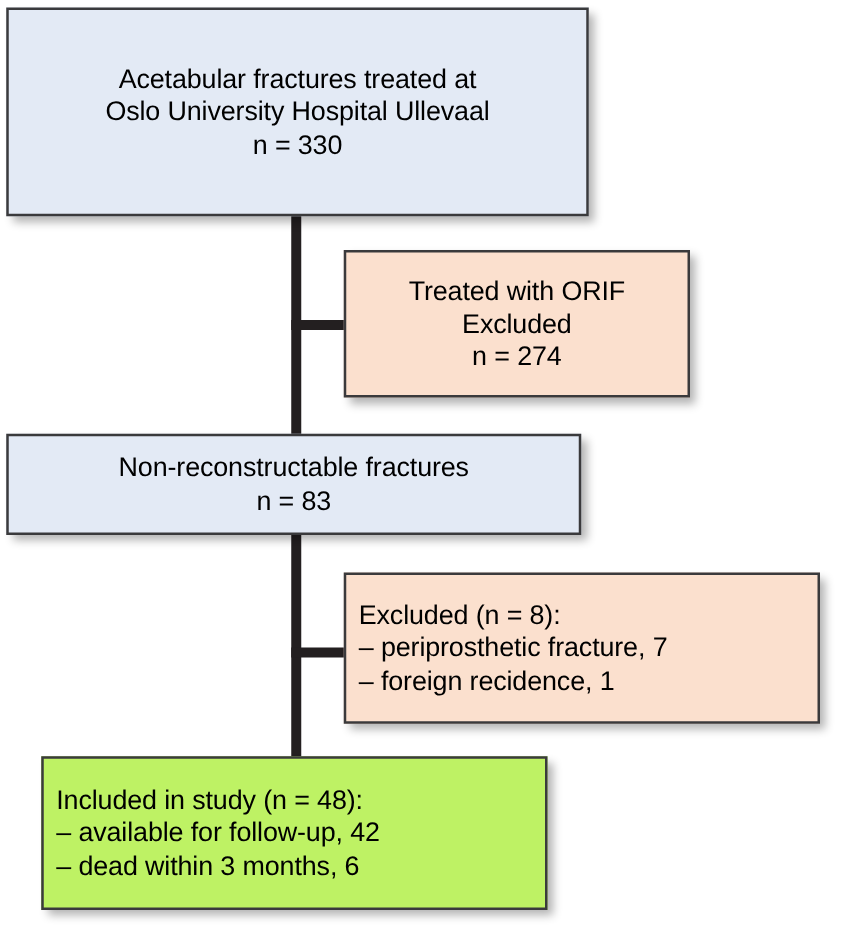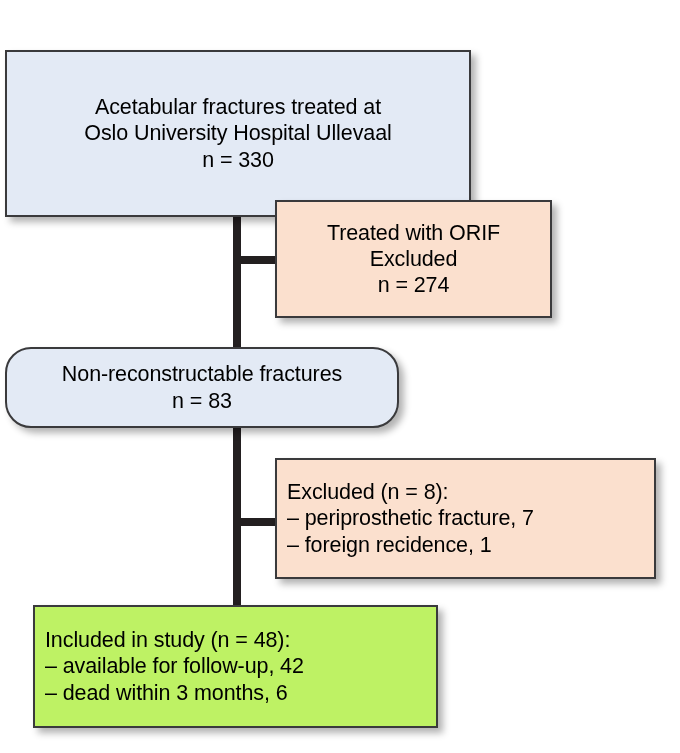--- a/index.html
+++ b/index.html
@@ -40,23 +40,23 @@
   }
   .node.blue  { background: #e3eaf5; }
   .node.peach { background: #fbe0ce; }
   .node.green { background: #bef264; }
 
   .node .line { display: block; white-space: pre; }
   .node.center  { align-items: center; text-align: center; padding: 4px 8px; }
   .node.leftal  { align-items: flex-start; text-align: left; padding: 6px 0 6px 10px; }
 
   
-  #node-enrolled   { left: 5px;   top: 6px;   width: 466px; height: 167px; margin-top: 44px; }
+  #node-enrolled   { left: 5px;   top: 6px;   width: 466px; height: 167px; }
   #node-excl-orif  { left: 275px; top: 200px; width: 277px; height: 118px; }
-  #node-nonrecon   { left: 5px;   top: 347px; width: 394px; height: 81px; border-radius: 26px;  }
+  #node-nonrecon   { left: 5px;   top: 347px; width: 460px; height: 81px;  }
   #node-excl-eight { left: 275px; top: 458px; width: 381px; height: 121px; justify-content: center; }
   #node-included   { left: 33px;  top: 605px; width: 405px; height: 123px; }
 
   
   #conn-main-1     { left: 233px; top: 171px; width: 8px; height: 178px; }
   #conn-branch-1   { left: 233px; top: 256px; width: 44px; height: 8px;  }
   #conn-main-2     { left: 233px; top: 426px; width: 8px; height: 181px; }
   #conn-branch-2   { left: 233px; top: 518px; width: 44px; height: 8px;  }
 </style>
 </head>

